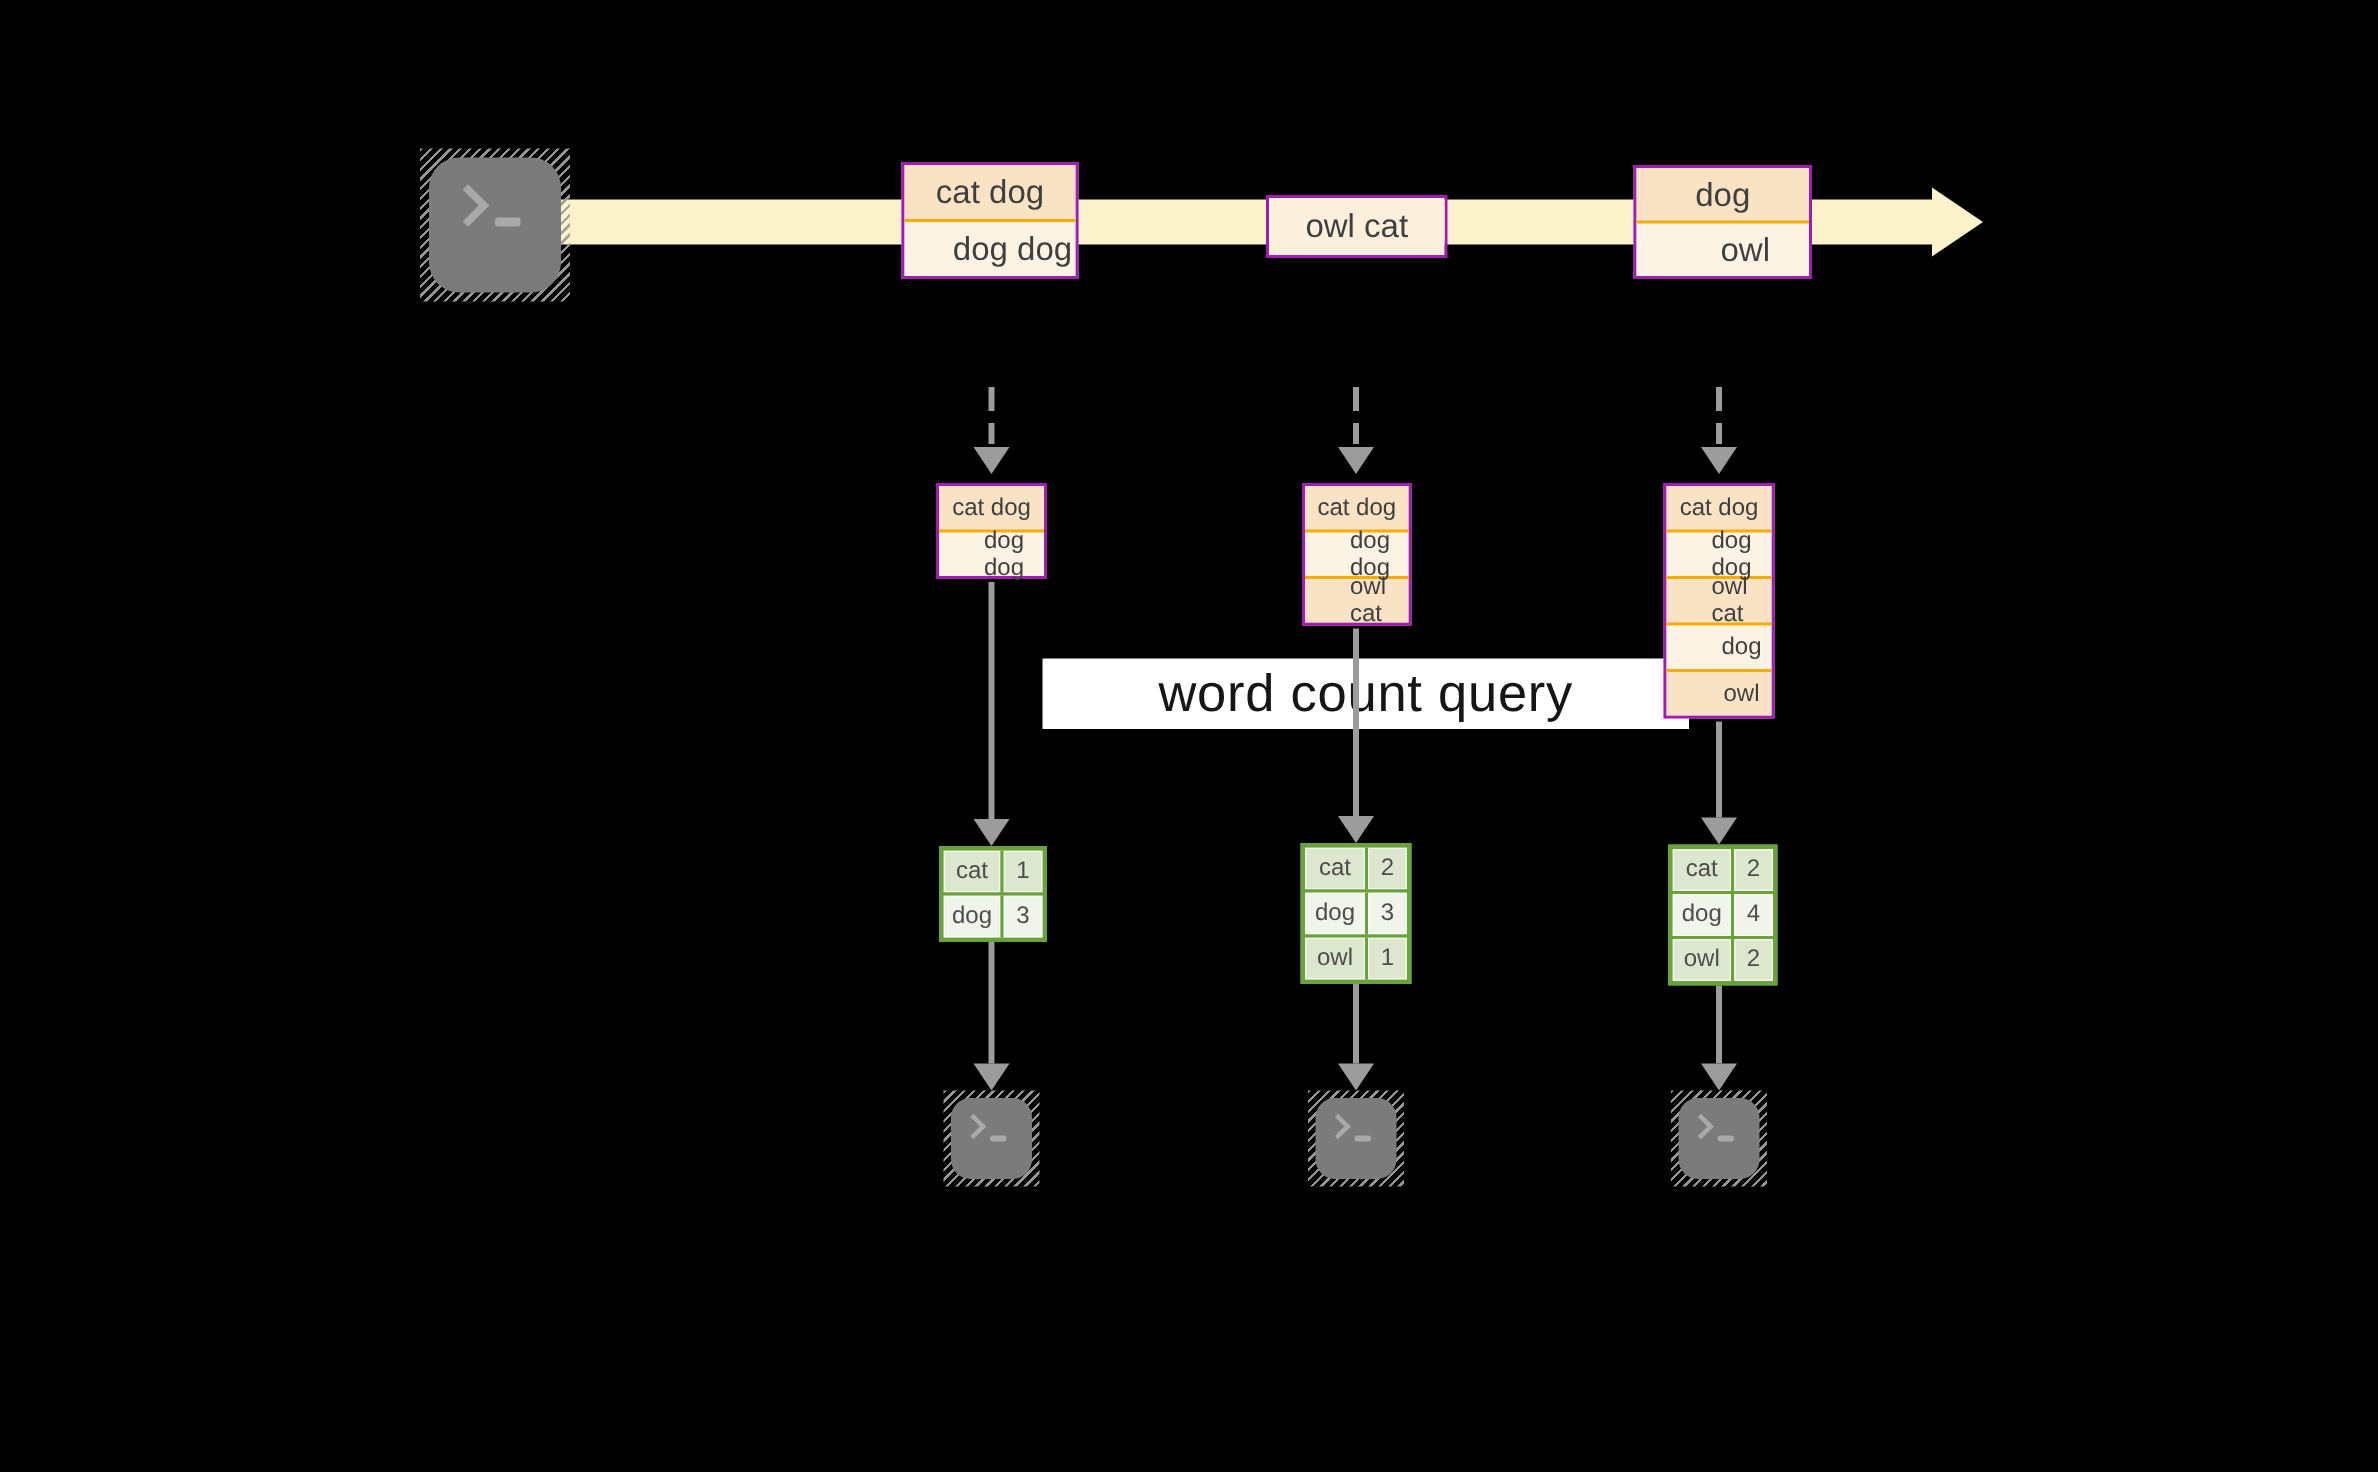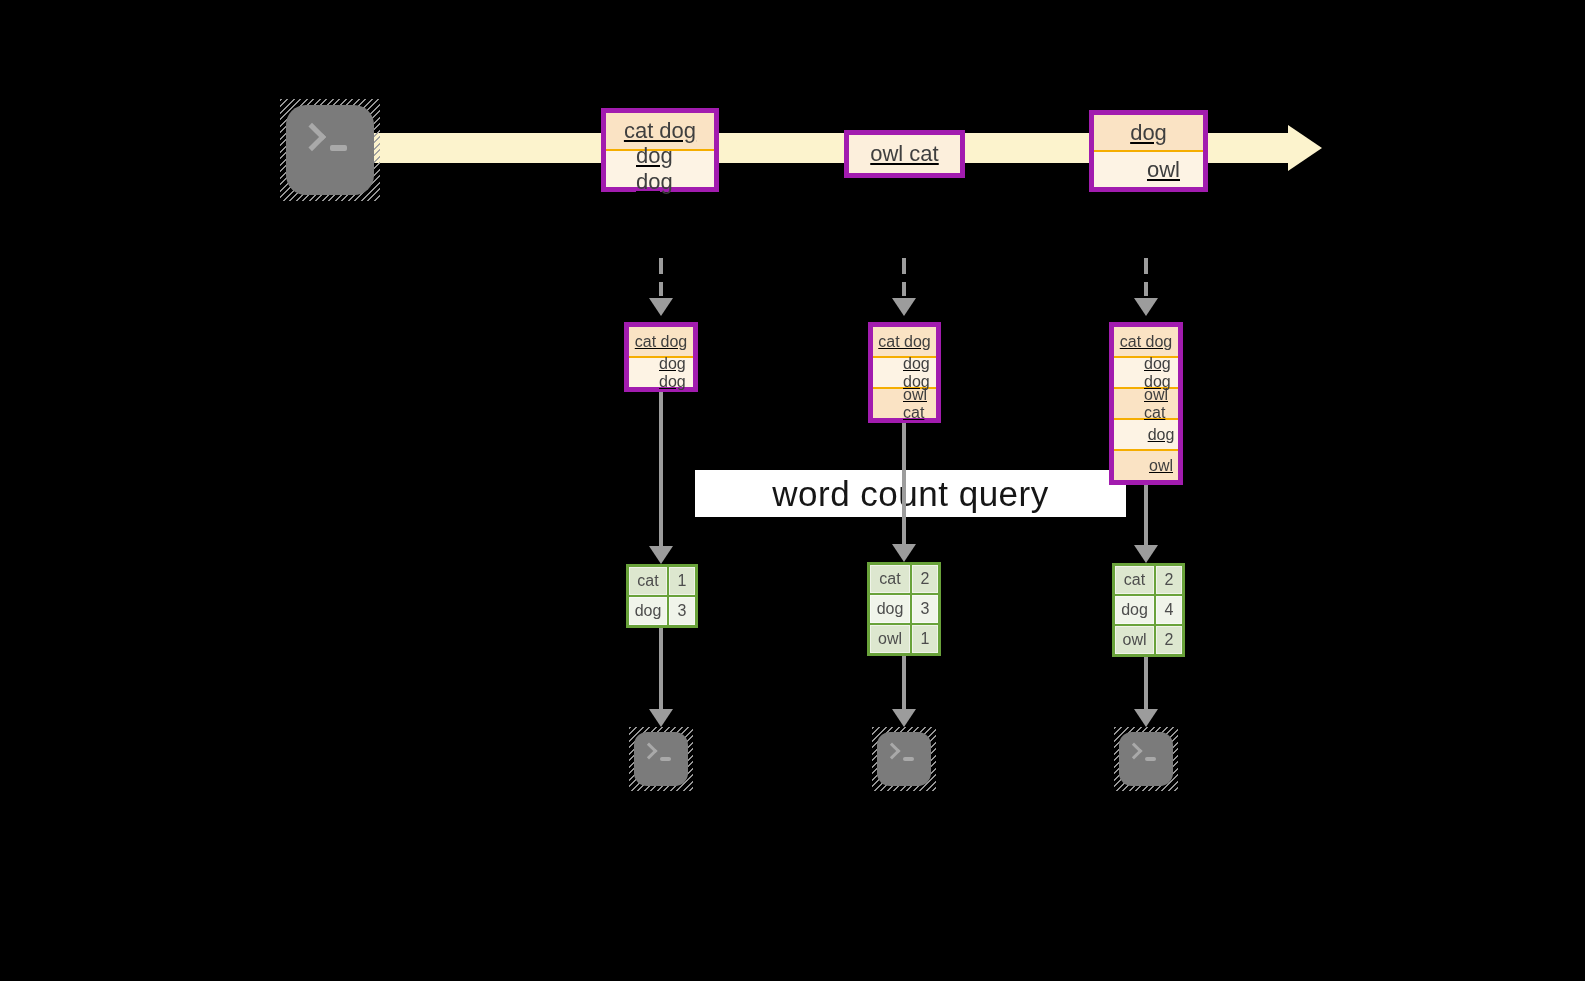--- a/index.html
+++ b/index.html
@@ -7,21 +7,21 @@
     position:relative;width:1585px;height:981px;background:#000;overflow:hidden;
     font-family:"Liberation Sans","DejaVu Sans",sans-serif;
   }
   .abs{position:absolute;}
 
   
   .band{background:#fcf3cd;height:30px;z-index:0;}
   .band-head{width:0;height:0;border-top:23px solid transparent;border-bottom:23px solid transparent;border-left:34px solid #fcf3cd;z-index:0;}
 
   
-  .obox{border:5px solid #a21caf;box-sizing:border-box;z-index:3;background:#f0abfc;text-decoration:underline;}
+  .obox{border:2px solid #a21caf;box-sizing:border-box;z-index:3;background:#f0abfc;}
   .ocell{display:flex;align-items:center;justify-content:center;color:#3f3f3f;}
   .ocell + .ocell{border-top:2px solid #f5ad00;padding-left:30px;}
   .peach{background:#fae3c4;}
   .cream{background:#fdf3e4;}
   .peachlight{background:#fcefdc;}
   .ev-font{font-size:22px;}
   .st-font{font-size:16px;}
   .ev-cell{height:36px;}
   .ev-cell-lg{height:38px;}
   .ev-cell-md{height:35px;}
@@ -108,21 +108,21 @@
   </div>
 
   <div class="abs obox" style="left:1109px;top:322px;width:74px;">
     <div class="ocell st-cell st-font peach">cat dog</div>
     <div class="ocell st-cell st-font cream">dog dog</div>
     <div class="ocell st-cell st-font peach">owl cat</div>
     <div class="ocell st-cell st-font cream">dog</div>
     <div class="ocell st-cell st-font peach">owl</div>
   </div>
 
-  <div class="abs banner" style="left:695px;top:470px;width:431px;height:47px;">
+  <div class="abs banner" style="left:695px;top:439px;width:431px;height:47px;">
     <span>word count query</span>
   </div>
 
   <div class="abs vline" style="left:659px;top:388px;height:158px;"></div>
   <div class="abs ahead" style="left:649px;top:546px;"></div>
 
   <div class="abs vline" style="left:902px;top:419px;height:125px;"></div>
   <div class="abs ahead" style="left:892px;top:544px;"></div>
 
   <div class="abs vline" style="left:1144px;top:481px;height:64px;"></div>

